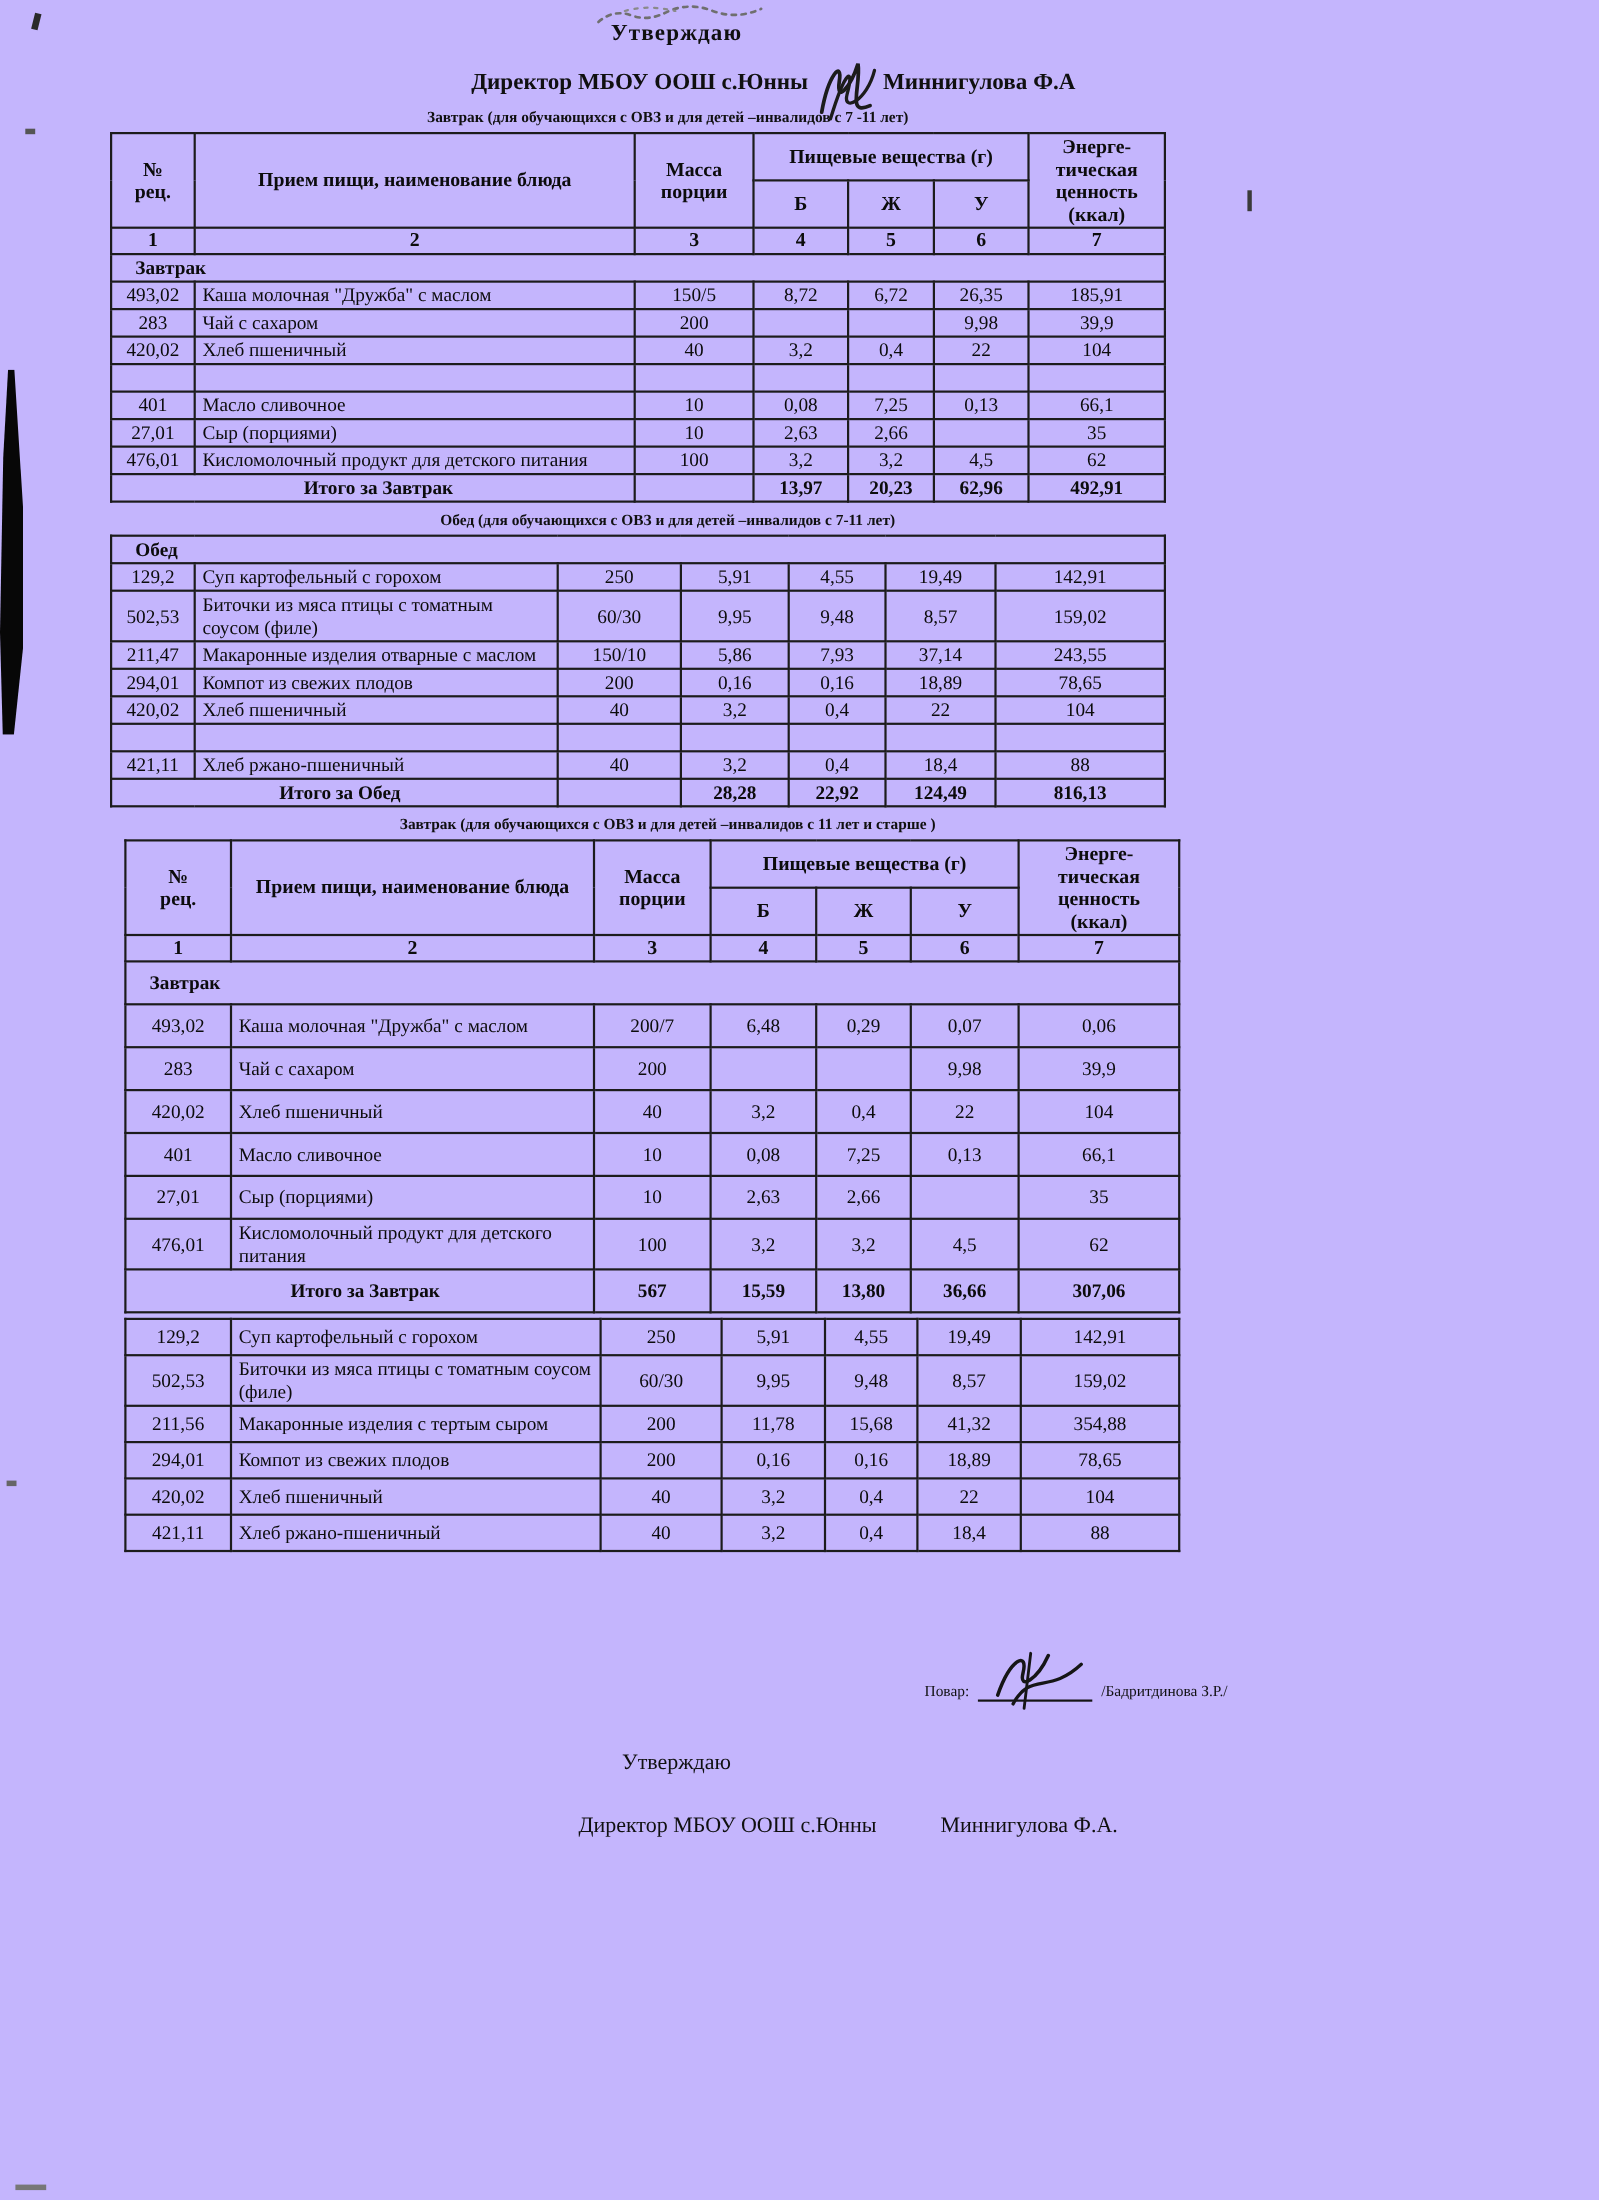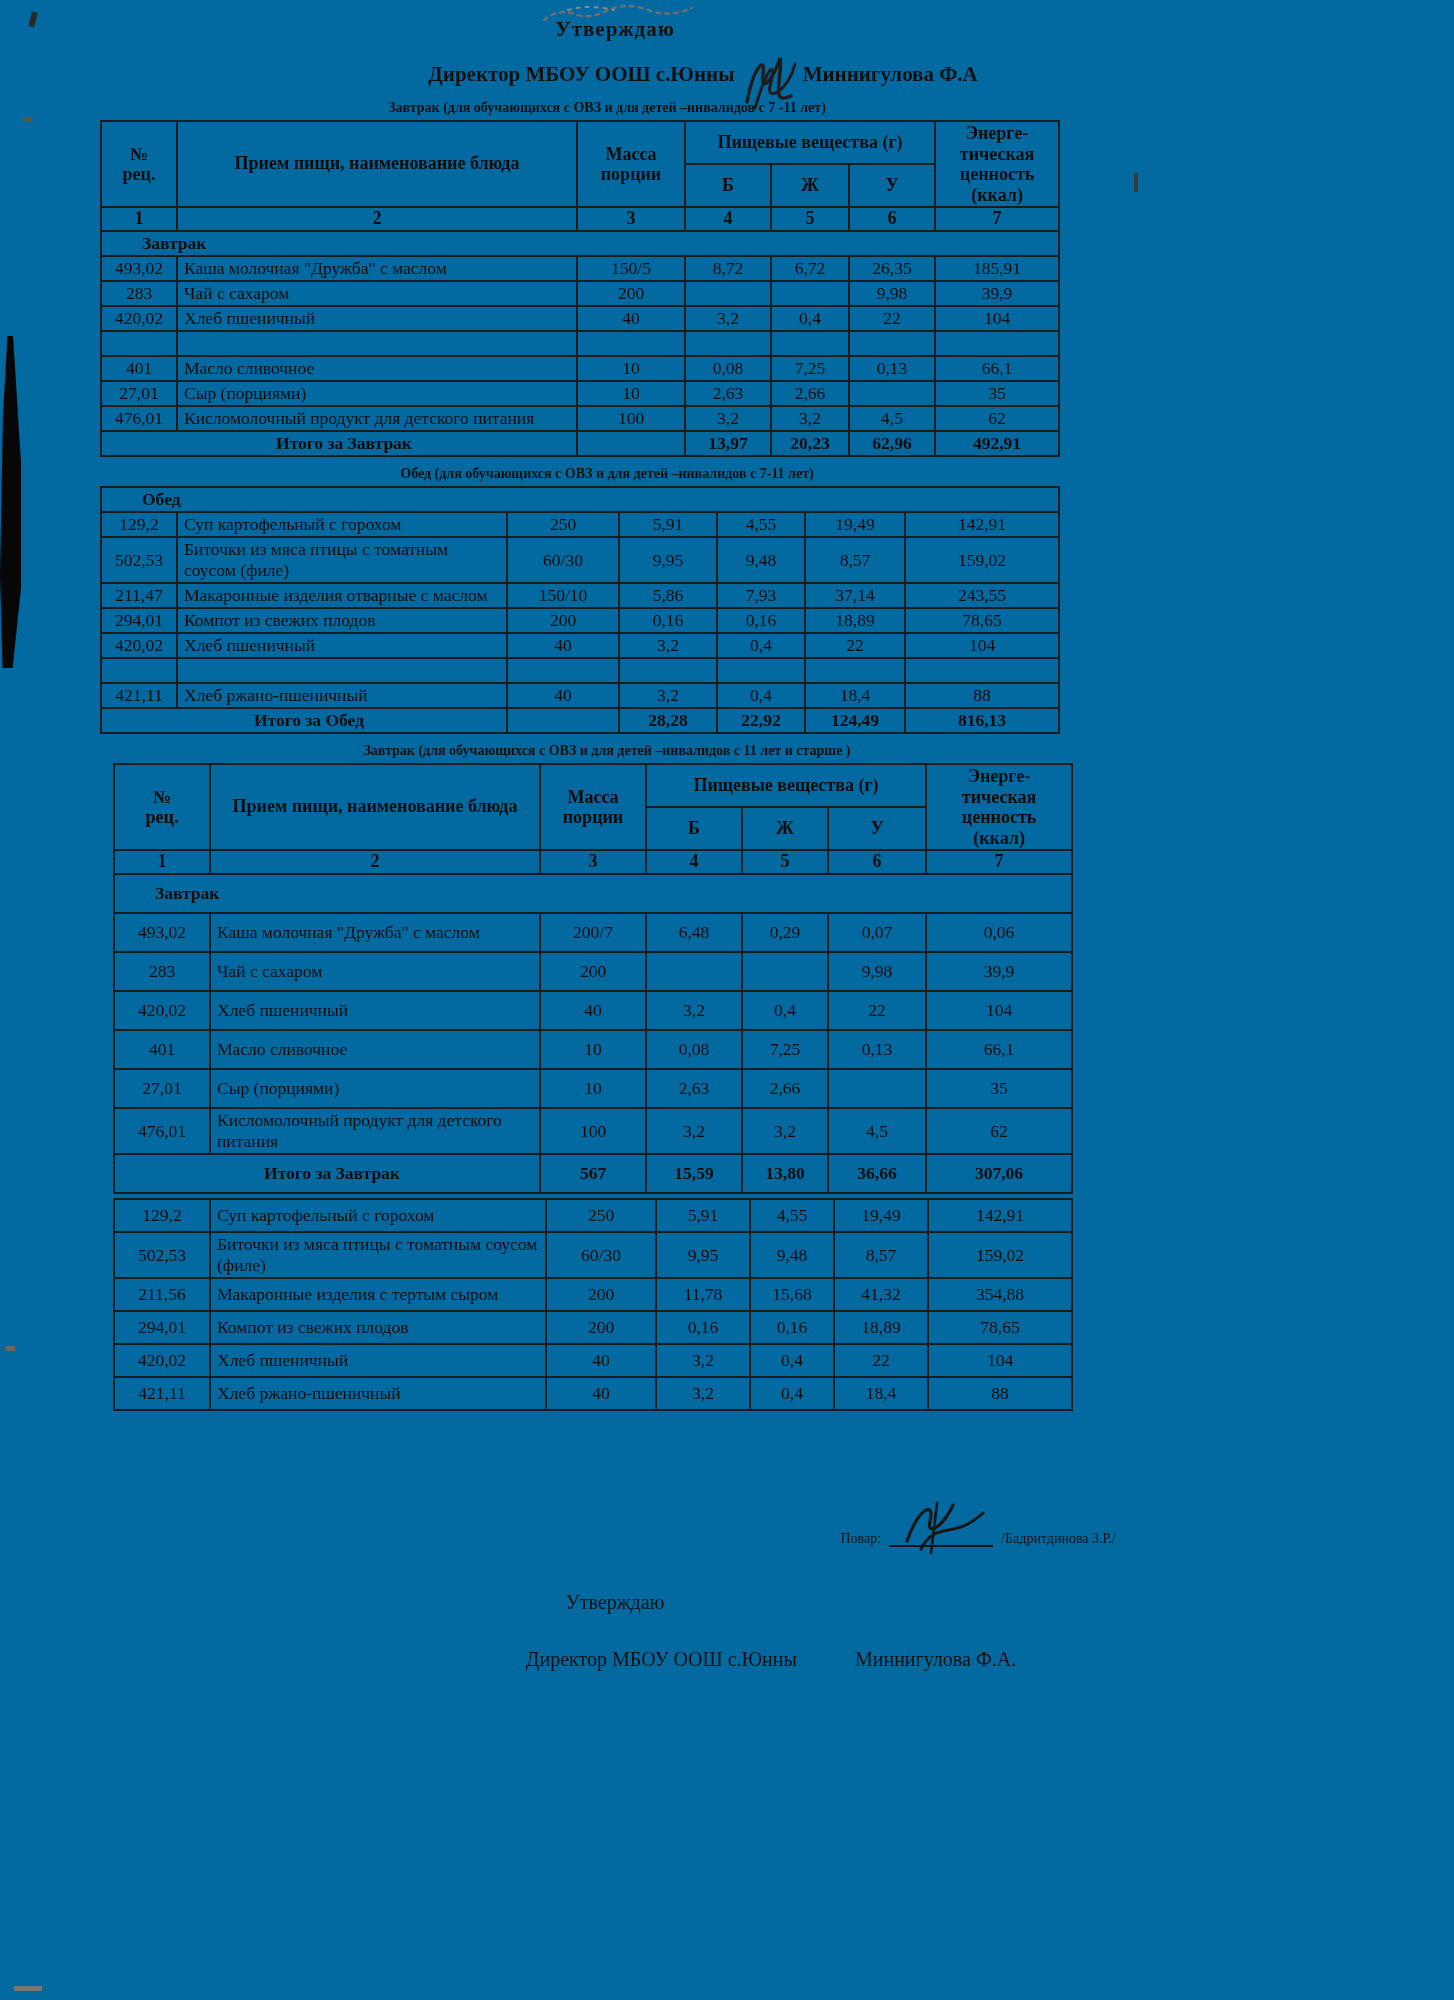--- a/index.html
+++ b/index.html
@@ -5,21 +5,21 @@
   * { box-sizing: border-box; }
   html, body { margin: 0; padding: 0; }
   body {
     width: 1454px; height: 2000px;
     background: #e9e9e7;
     font-family: "Liberation Serif", "DejaVu Serif", serif;
   }
   .page {
     position: relative;
     width: 1454px; height: 2000px;
-    background: #0369a1;
+    background: #c4b5fd;
     color: #101010;
     overflow: hidden;
   }
 
   
   .blob {
     position: absolute; left: 0; top: 336px;
     width: 21px; height: 332px;
     background: #070707;
     clip-path: polygon(35% 0, 62% 0, 100% 38%, 100% 76%, 60% 100%, 12% 100%, 0 72%, 14% 24%);
@@ -65,21 +65,21 @@
     overflow: hidden;
   }
   .menu-table thead th { font-weight: bold; text-align: center; font-size: 18px; }
   .pre { white-space: pre-line; line-height: 1.14; }
   .nums th { height: 24px; padding: 0 4px; font-size: 17px; }
   .menu-table tbody tr { height: 25px; }
   .t3 tbody tr { height: 39px; }
   .t4 tbody tr { height: 33px; }
   .c-num { text-align: center; }
   .c-dish { text-align: left; padding-left: 10px; }
-  .group td { font-weight: bold; text-align: left; padding-left: 40px; margin-left: 12px; }
+  .group td { font-weight: bold; text-align: left; padding-left: 21px; margin-left: 12px; }
   .total td { font-weight: bold; }
   .total .t-label { text-align: center; padding-left: 16px; }
 
   
   .cook-line {
     margin-top: 108px; width: 1454px;
     display: flex; justify-content: flex-end; align-items: flex-end;
     padding-right: 338px; gap: 8px;
     font-size: 14px;
   }

